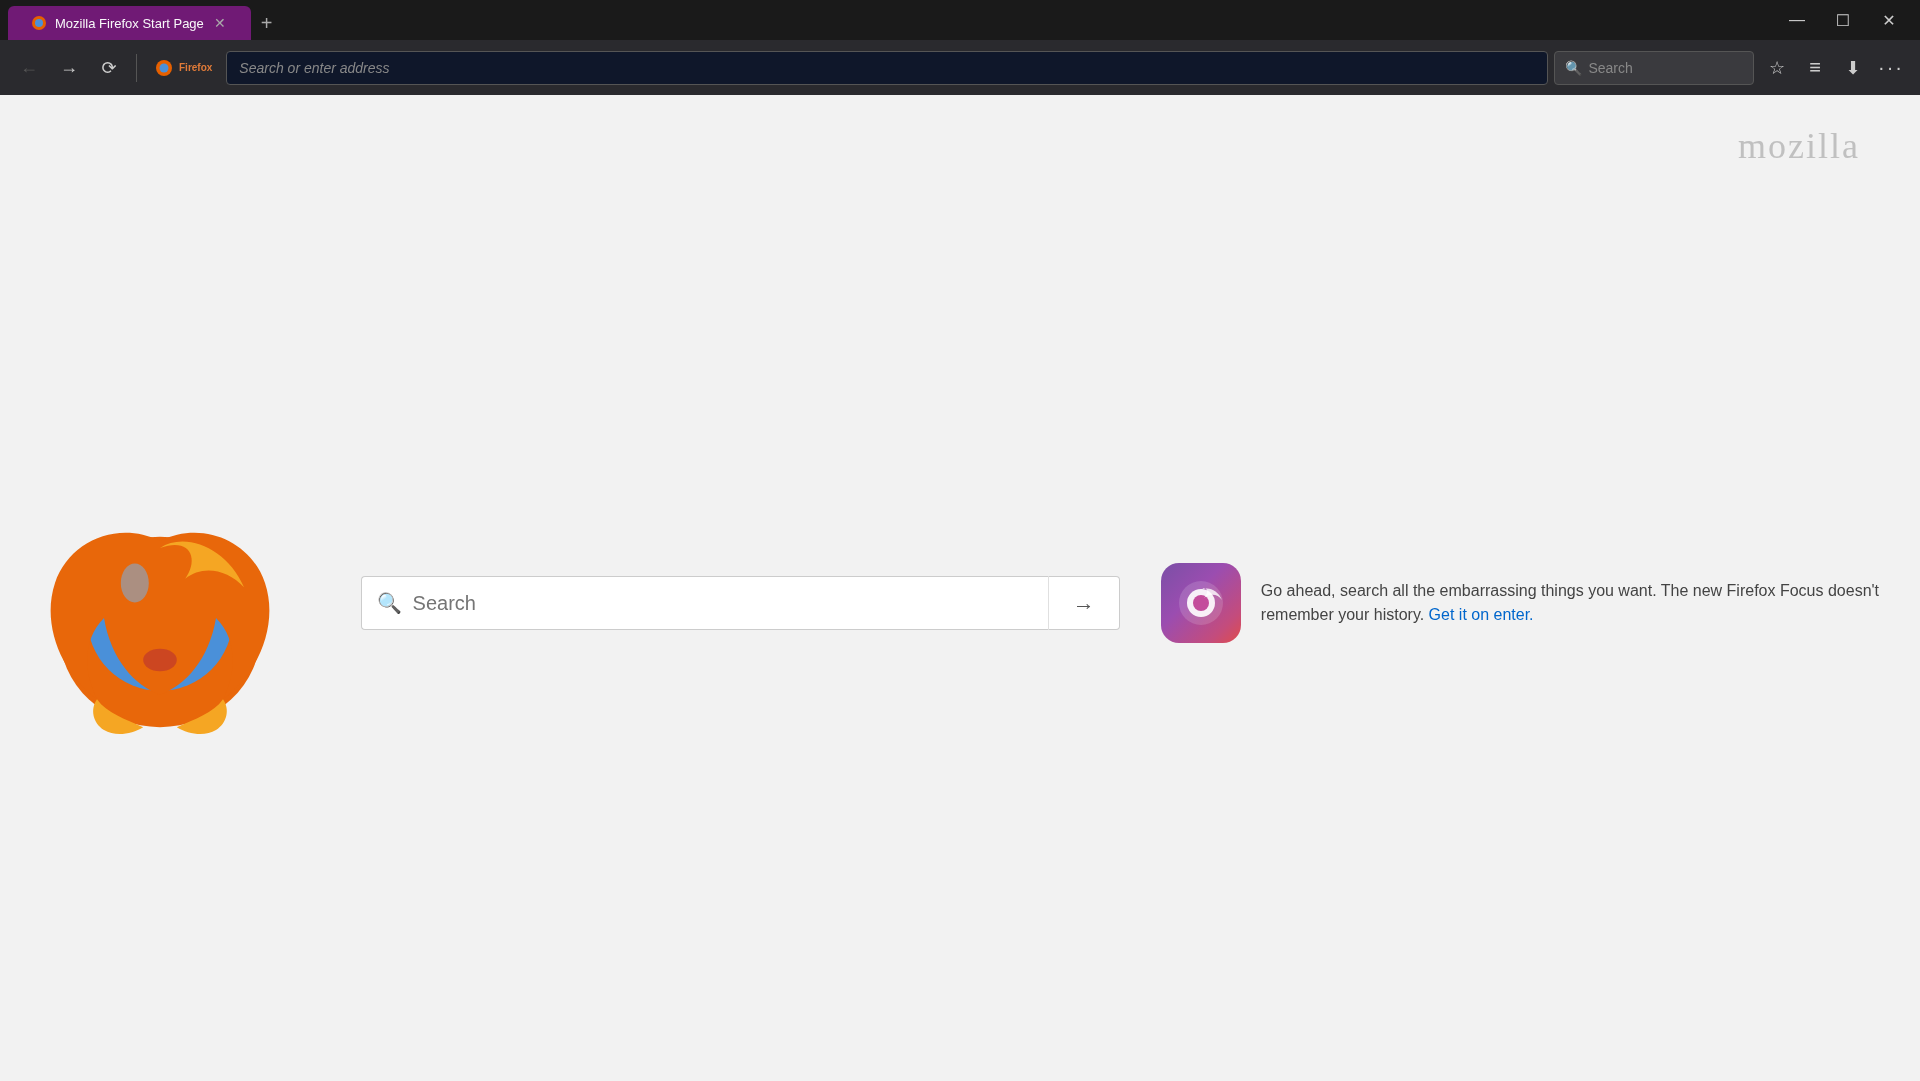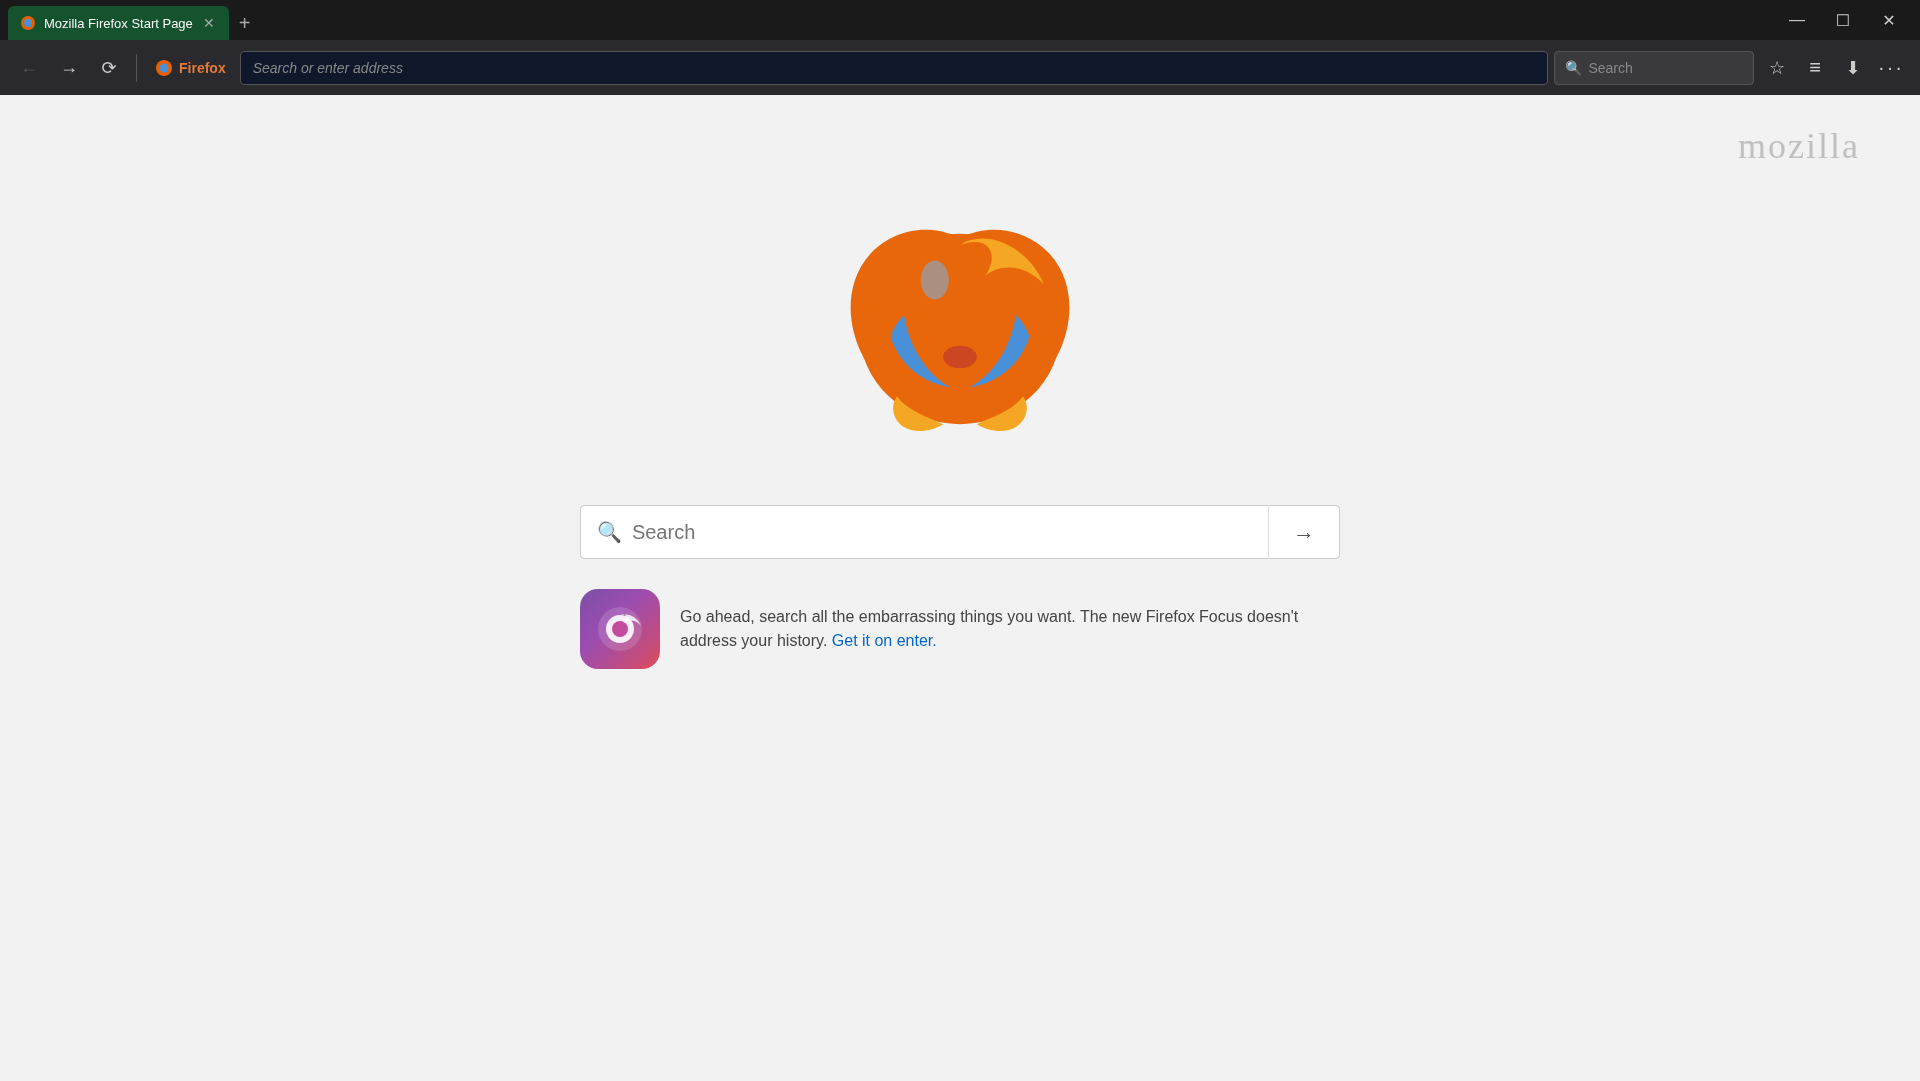--- a/index.html
+++ b/index.html
@@ -16,23 +16,23 @@
     }
     .tab-area {
       display: flex;
       align-items: flex-end;
       flex: 1;
       height: 100%;
     }
     .tab {
       display: flex;
       align-items: center;
-      background: #14532d;
+      background: #701a75;
       border-radius: 6px 6px 0 0;
-      padding: 0 12px;
+      padding: 0 23px;
       height: 34px;
       gap: 8px;
       min-width: 220px;
       max-width: 260px;
     }
     .tab-icon {
       width: 16px;
       height: 16px;
       flex-shrink: 0;
     }
@@ -114,21 +114,21 @@
       background: #555;
       margin: 0 4px;
     }
     .firefox-badge {
       display: flex;
       align-items: center;
       gap: 6px;
       padding: 0 8px;
       color: #e07b39;
       font-weight: 600;
-      font-size: 14px;
+      font-size: 10px;
     }
     .address-bar {
       flex: 1;
       background: #0f172a;
       border: 1px solid #555;
       border-radius: 4px;
       height: 34px;
       padding: 0 12px;
       color: #ccc;
       font-size: 14px;
@@ -170,24 +170,25 @@
       display: flex;
       align-items: center;
       justify-content: center;
     }
 
     
     .page-content {
       background: #f2f2f2;
       height: calc(1081px - 40px - 55px);
       display: flex;
-      flex-direction: column;
+      flex-direction: row;
       align-items: center;
       position: relative;
       overflow: hidden;
+      gap: 41px;
     }
     .mozilla-watermark {
       position: absolute;
       top: 30px;
       right: 60px;
       color: #c0c0c0;
       font-size: 36px;
       font-weight: 300;
       letter-spacing: 2px;
       font-family: 'Georgia', serif;
@@ -384,17 +385,17 @@
     <div class="focus-icon">
 
       <svg class="focus-firefox-svg" viewBox="0 0 50 50">
         <circle cx="25" cy="25" r="22" fill="rgba(255,255,255,0.15)"></circle>
         <circle cx="25" cy="25" r="14" fill="white" opacity="0.9"></circle>
         <circle cx="25" cy="25" r="8" fill="#c44c9c"></circle>
         <path d="M25,12 C32,8 42,12 46,22 C42,16 34,15 28,20 C34,14 30,7 25,12Z" fill="white" opacity="0.8"></path>
       </svg>
     </div>
     <div class="promo-text">
-      <span>Go ahead, search all the embarrassing things you want. The new Firefox Focus doesn't address your history.</span>
+      <span>Go ahead, search all the embarrassing things you want. The new Firefox Focus doesn't remember your history.</span>
       <a href="#" class="promo-link">Get it on enter.</a>
     </div>
   </div>
 </div>
 
 </body></html>

